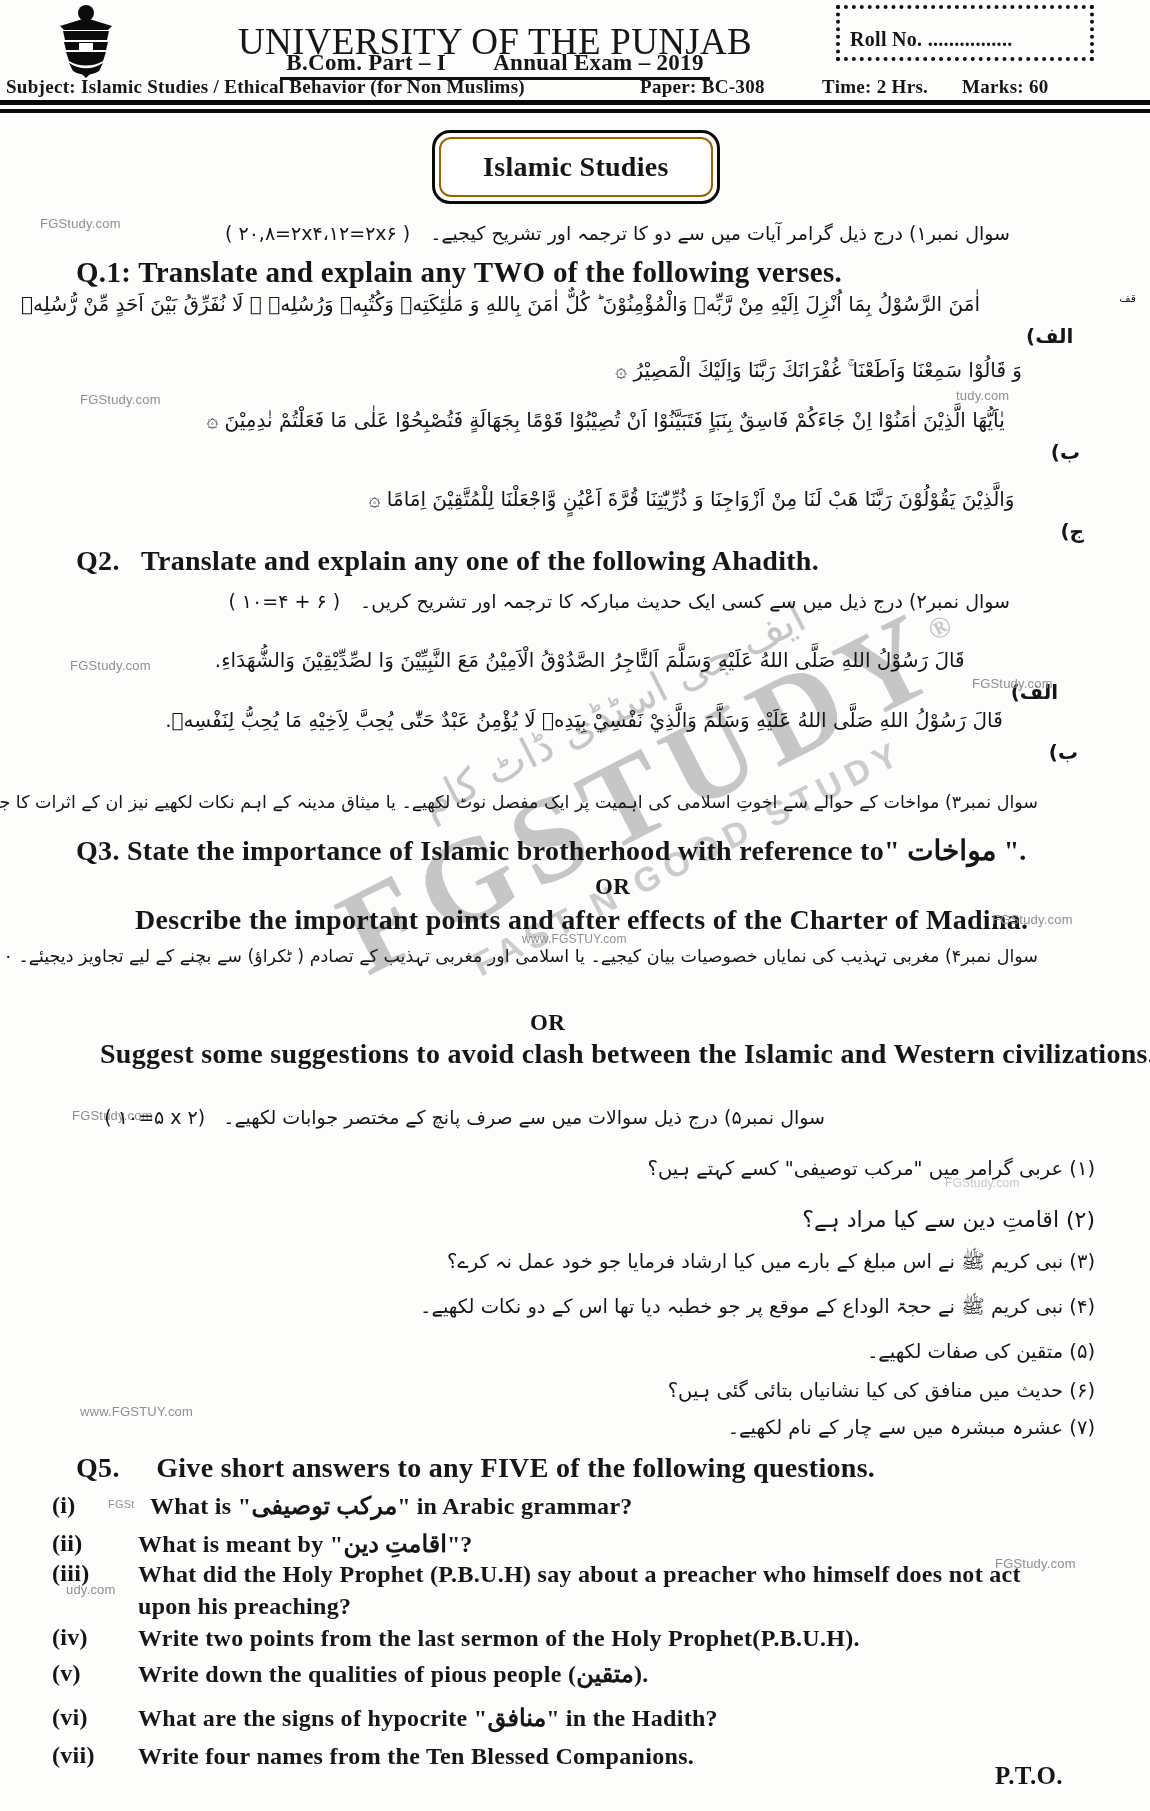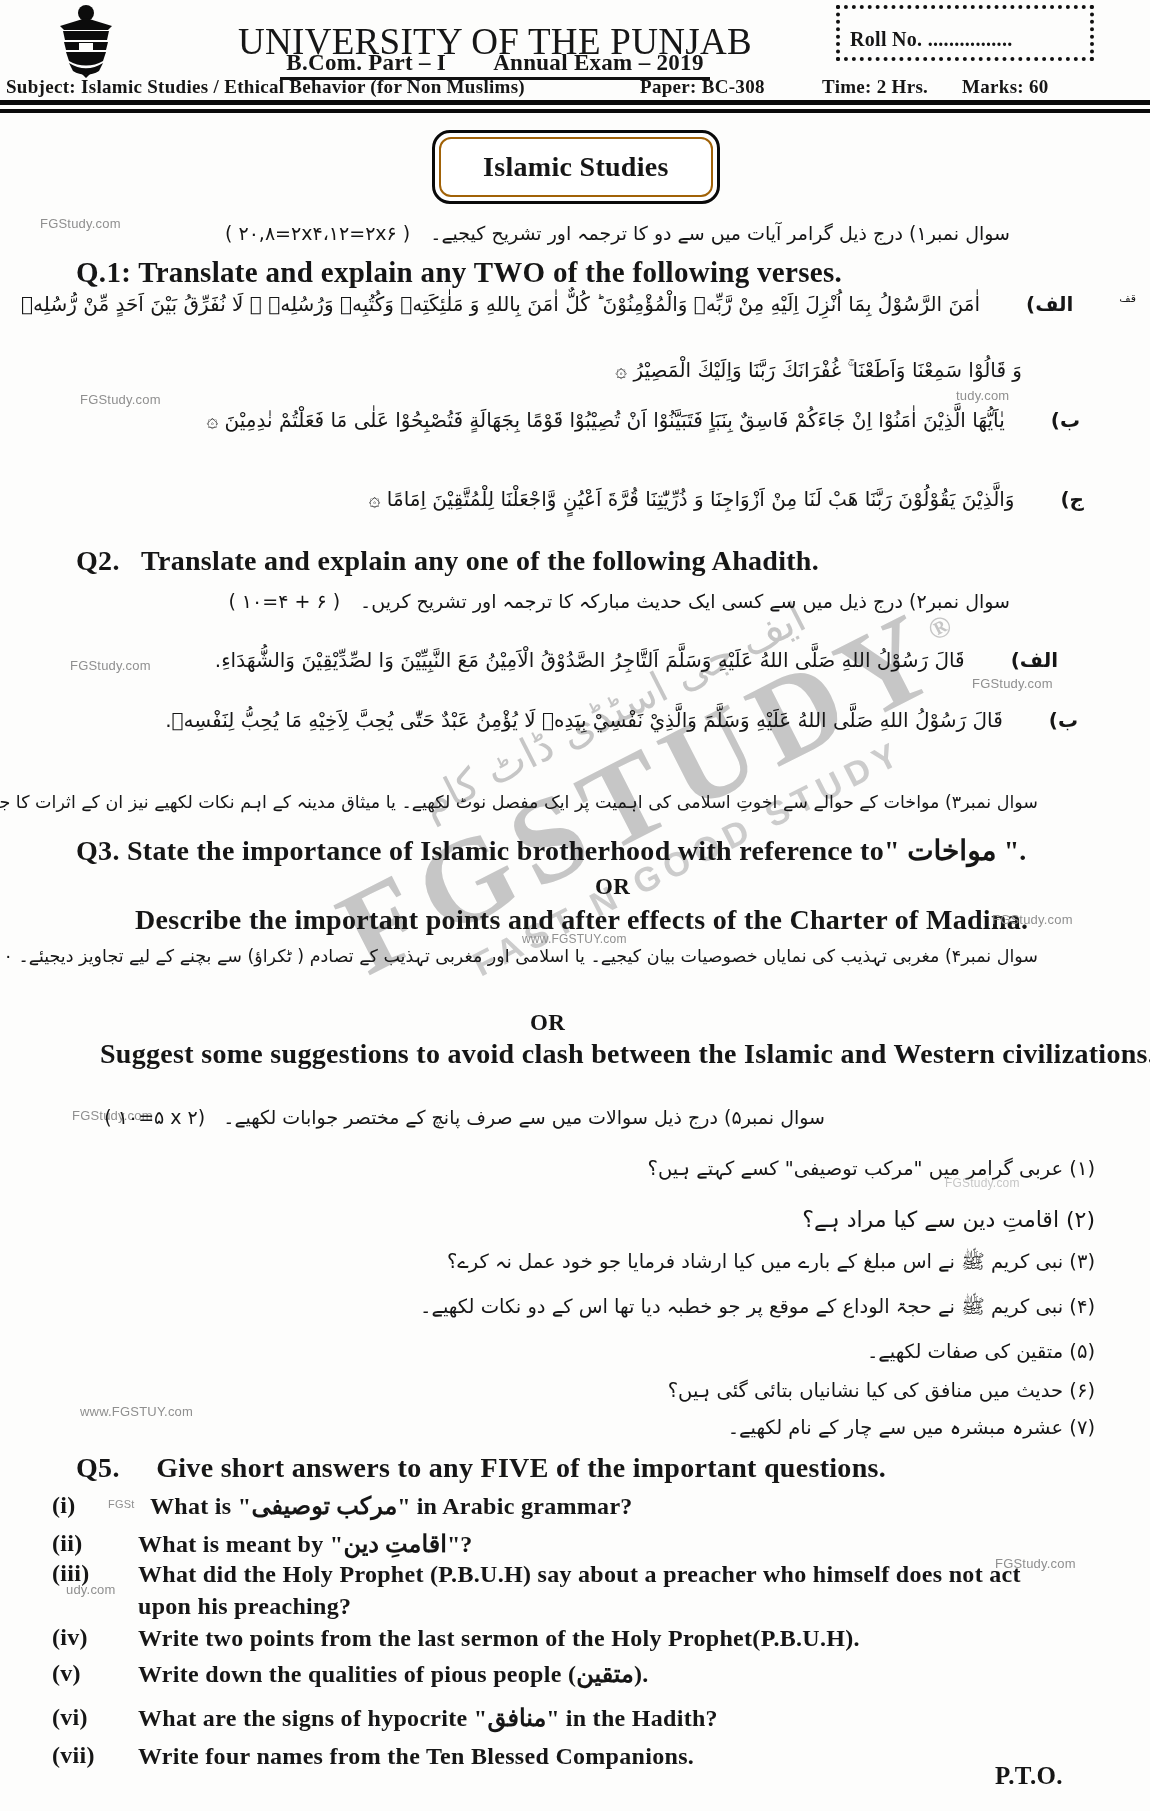--- a/index.html
+++ b/index.html
@@ -2,21 +2,21 @@
 <html><head>
 <meta charset="utf-8">
 <style>
   html,body{margin:0;padding:0;background:#d9d9d9;}
   .page{position:relative;width:1150px;height:1811px;background:#fdfdfc;overflow:hidden;
         font-family:"Liberation Serif",serif;color:#161616;}
   .abs{position:absolute;}
   .en{font-family:"Liberation Serif",serif;font-weight:600;letter-spacing:.3px;white-space:pre;}
   .ar{font-family:"DejaVu Sans",sans-serif;direction:rtl;white-space:nowrap;}
   .arrow{display:flex;gap:46px;direction:rtl;align-items:flex-start;}
-  .arlabel{font-family:"DejaVu Sans",sans-serif;font-size:20px;font-weight:700;}
+  .arlabel{font-family:"DejaVu Sans",sans-serif;font-size:20px;font-weight:700;margin-top:32px;}
   .sup{font-size:11px;vertical-align:super;font-family:"DejaVu Sans",sans-serif;}
   .marks-ltr{direction:ltr;unicode-bidi:isolate;font-family:"DejaVu Sans",sans-serif;}
   .wm-s{position:absolute;font-family:"Liberation Sans",sans-serif;color:#8f8f8f;font-size:13px;letter-spacing:.2px;}
   .rule{position:absolute;left:0;width:1150px;background:#0a0a0a;}
   .titlebox{position:absolute;left:432px;top:130px;border:3px solid #0a0a0a;border-radius:18px;padding:4px;background:#fff;}
   .titlebox-inner{border:2px solid #a16207;border-radius:12px;padding:12px 42px;}
   .rollbox{position:absolute;left:836px;top:5px;width:258px;height:56px;border:4px dotted #111;
            display:flex;align-items:flex-end;padding:6px 10px;box-sizing:border-box;}
   .wm-big{position:absolute;left:250px;top:680px;width:800px;transform:rotate(-27deg);
           text-align:center;color:#c6c6c6;pointer-events:none;line-height:1.05;}
@@ -143,21 +143,21 @@
   <div class="abs ar" style="right:55px;top:1157px;font-size:19.5px;">(۱) عربی گرامر میں "مرکب توصیفی" کسے کہتے ہیں؟</div>
   <span class="wm-s" style="left:945px;top:1176px;opacity:.5;font-size:12px;">FGStudy.com</span>
   <div class="abs ar" style="right:55px;top:1207px;font-size:22px;">(۲) اقامتِ دین سے کیا مراد ہے؟</div>
   <div class="abs ar" style="right:55px;top:1250px;font-size:19.5px;">(۳) نبی کریم ﷺ نے اس مبلغ کے بارے میں کیا ارشاد فرمایا جو خود عمل نہ کرے؟</div>
   <div class="abs ar" style="right:55px;top:1295px;font-size:19.5px;">(۴) نبی کریم ﷺ نے حجۃ الوداع کے موقع پر جو خطبہ دیا تھا اس کے دو نکات لکھیے۔</div>
   <div class="abs ar" style="right:55px;top:1340px;font-size:19.5px;">(۵) متقین کی صفات لکھیے۔</div>
   <div class="abs ar" style="right:55px;top:1379px;font-size:19.5px;">(۶) حدیث میں منافق کی کیا نشانیاں بتائی گئی ہیں؟</div>
   <div class="abs ar" style="right:55px;top:1416px;font-size:19.5px;">(۷) عشرہ مبشرہ میں سے چار کے نام لکھیے۔</div>
 
   <span class="wm-s" style="left:80px;top:1404px;">www.FGSTUY.com</span>
-  <div class="abs en qline" style="left:76px;top:1452px;">Q5.     Give short answers to any FIVE of the important questions.</div>
+  <div class="abs en qline" style="left:76px;top:1452px;">Q5.     Give short answers to any FIVE of the following questions.</div>
 
   <span class="item-num en" style="top:1492px;">(i)</span>
   <span class="wm-s" style="left:108px;top:1498px;font-size:11px;">FGSt</span>
   <div class="item-text en" style="top:1490px;left:150px;">What is "مرکب توصیفی" in Arabic grammar?</div>
 
   <span class="item-num en" style="top:1530px;">(ii)</span>
   <div class="item-text en" style="top:1528px;">What is meant by "اقامتِ دین"?</div>
 
   <span class="wm-s" style="left:995px;top:1556px;">FGStudy.com</span>
   <span class="wm-s" style="left:66px;top:1582px;">udy.com</span>

